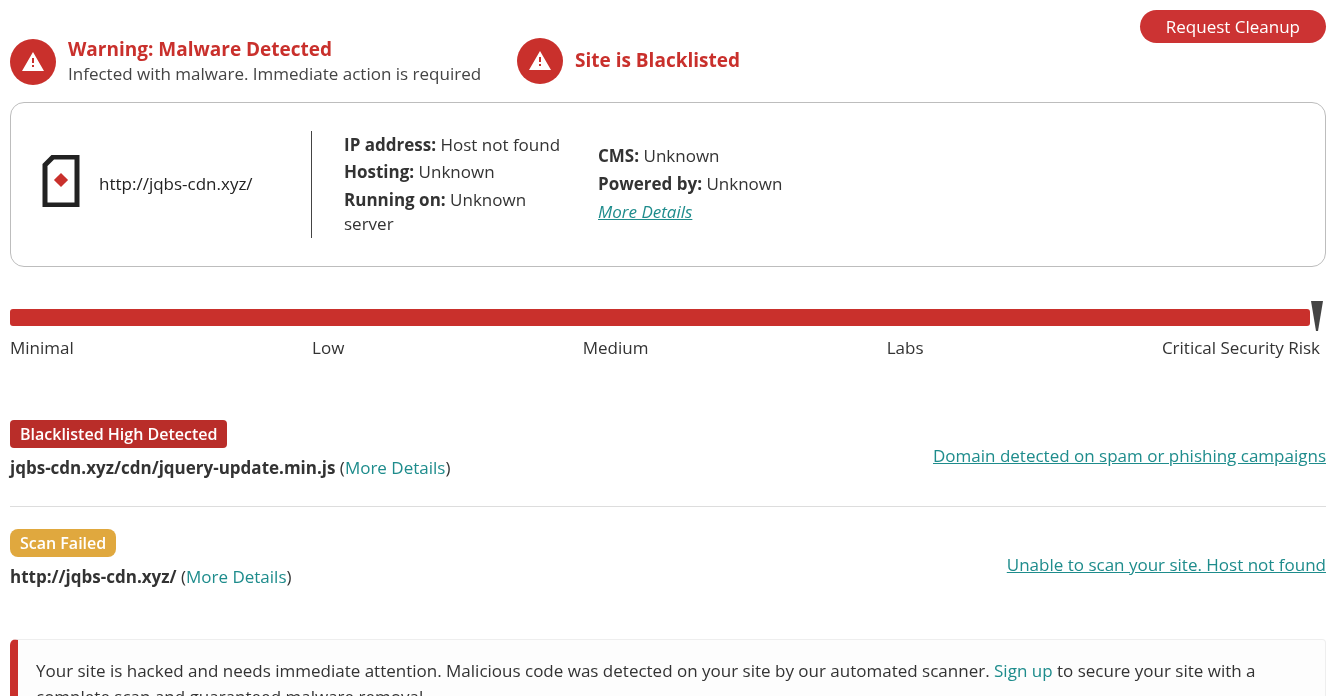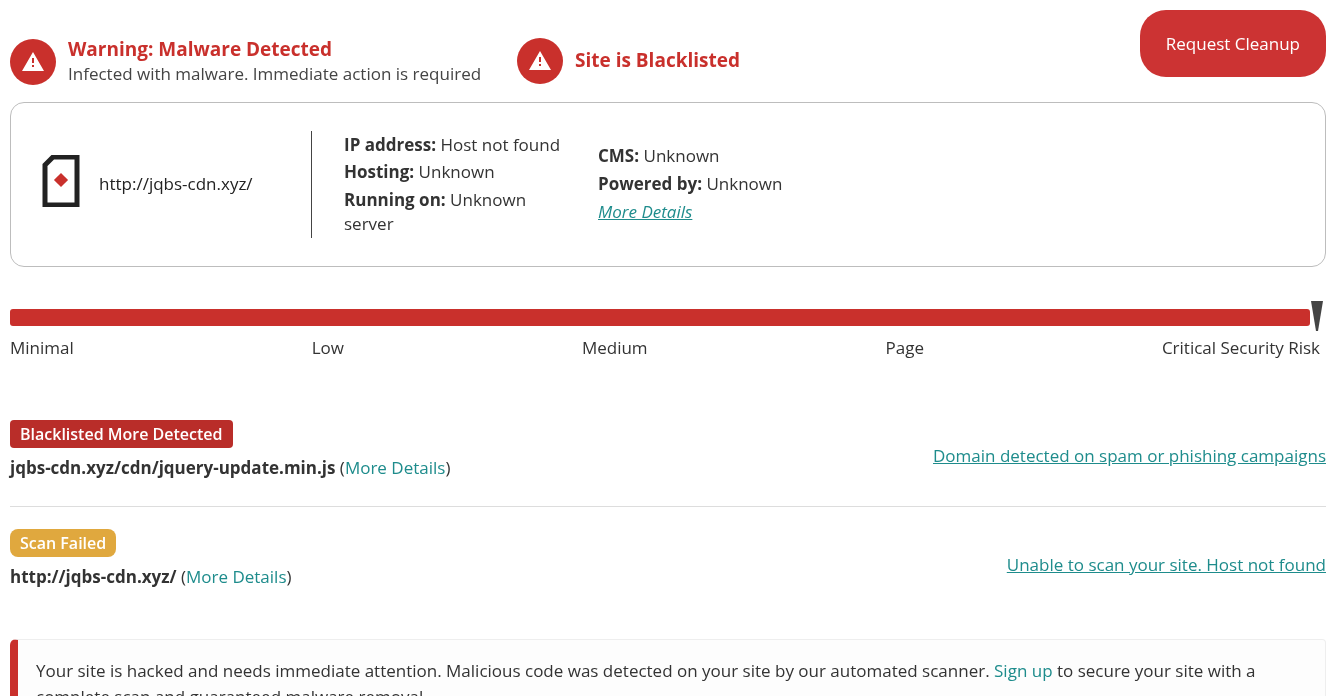--- a/index.html
+++ b/index.html
@@ -47,21 +47,21 @@
   .warn-icon svg{width:24px;height:24px;fill:#fff;}
   .warn-text .title{
     color:var(--red);font-weight:700;font-size:19px;line-height:1.25;
   }
   .warn-text .subtitle{
     color:var(--muted);font-size:17px;line-height:1.4;
   }
   .spacer{flex:1 1 auto;}
   .cleanup-btn{
     background:var(--red-btn);color:#fff;border:none;
-    border-radius:26px;padding:22px 26px;font-size:17px;
+    border-radius:26px;padding:5px 26px;font-size:17px;
     font-weight:500;cursor:pointer;
     font-family:inherit;
   }
 
   
   .info-panel{
     border:1px solid var(--border);
     border-radius:14px;
     padding:30px 30px;
     display:flex;
@@ -184,30 +184,30 @@
   <div class="risk-bar"></div>
   <div class="risk-marker">
     <svg width="18" height="30" viewBox="0 0 18 30">
         <path d="M3 0 H15 L10 30 H8 Z" fill="#444"></path>
       </svg>
   </div>
   <div class="risk-labels">
     <span>Minimal</span>
     <span>Low</span>
     <span>Medium</span>
-    <span>Page</span>
+    <span>Labs</span>
     <span>Critical Security Risk</span>
   </div>
 </div>
 
 <div class="findings">
 
   <div class="finding">
     <div class="finding-left">
-      <span class="badge badge-red">Blacklisted More Detected</span>
+      <span class="badge badge-red">Blacklisted High Detected</span>
       <div class="finding-path">
         <b>jqbs-cdn.xyz/cdn/jquery-update.min.js</b>
         (<a class="more-link">More Details</a>)
       </div>
     </div>
     <div class="finding-right">
       <a>Domain detected on spam or phishing campaigns</a>
     </div>
   </div>
 

